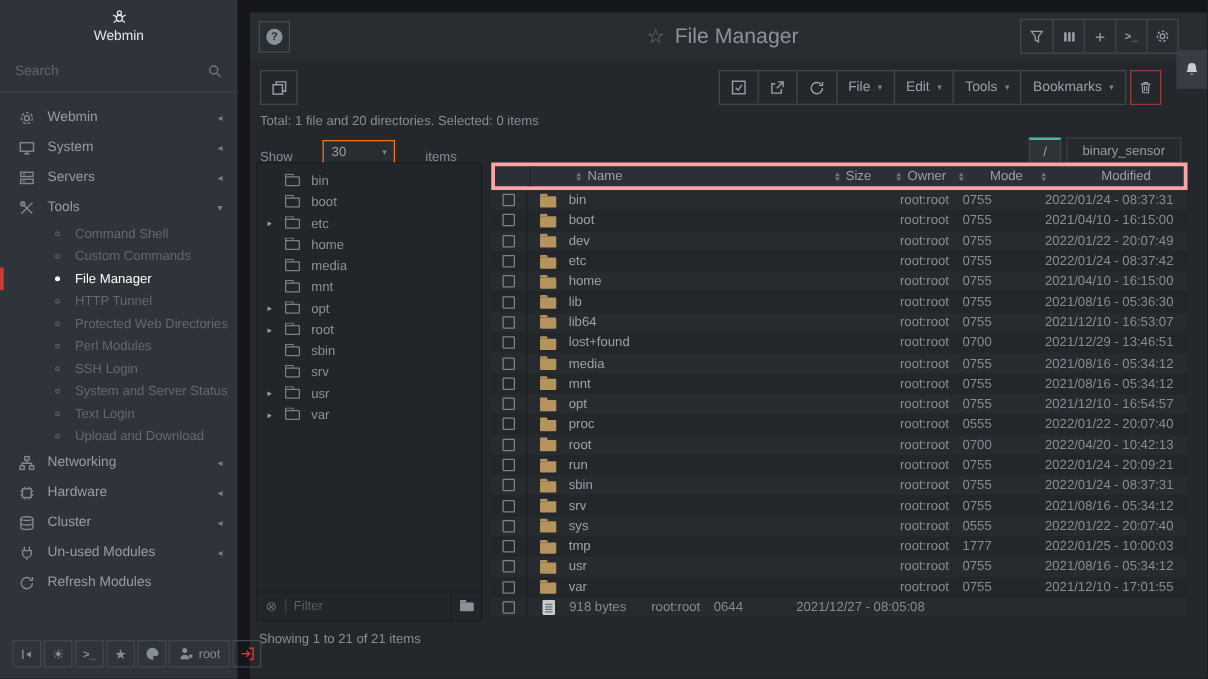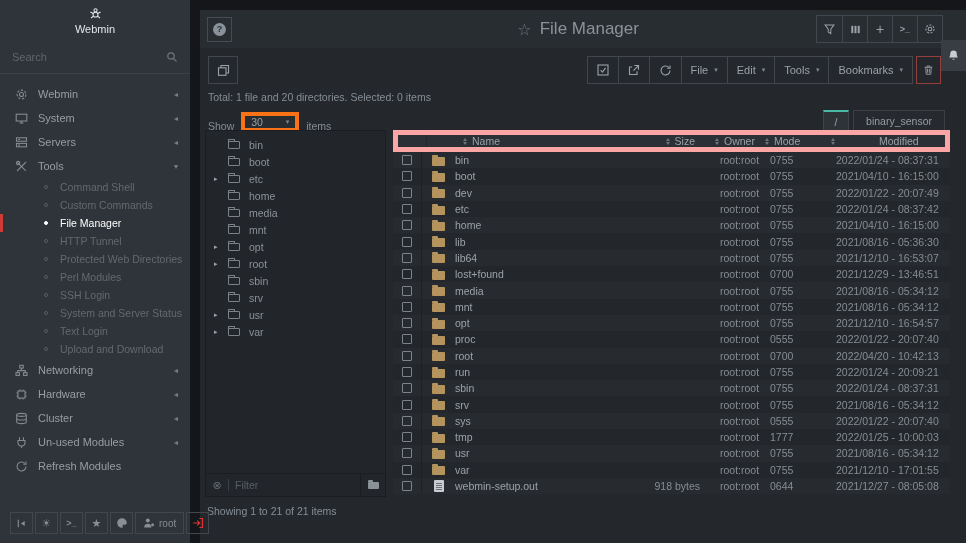--- a/index.html
+++ b/index.html
@@ -35,30 +35,30 @@
   .help-glyph { width:13px; height:13px; border-radius:50%; background:#8a9299; color:#282d32; font-size:9px; font-weight:bold; display:flex; align-items:center; justify-content:center; }
   .hdr-title { position:absolute; left:50%; transform:translateX(-54%); display:flex; align-items:center; gap:8px; color:#8b9299; font-size:17px; }
   .hdr-title .star { color:#6d747b; font-size:16px; }
   .hbtns { margin-left:auto; margin-right:23px; display:flex; border:1px solid #42474d; }
   .hbtn { width:25px; height:26px; display:flex; align-items:center; justify-content:center; color:#9aa1a8; cursor:pointer; }
   .hbtn + .hbtn { border-left:1px solid #42474d; }
   .hbtn .tg { font-size:12px; } .hbtn .tg.plus { font-size:14px; } .hbtn .tg.term { font-size:9px; font-weight:bold; }
   .bell-tab { position:absolute; right:0; top:40px; width:25px; height:31px; background:#383d43; display:flex; align-items:center; justify-content:center; z-index:4; cursor:pointer; }
 
   .content { position:absolute; left:10px; right:0; top:48px; bottom:0; background:#24282d; }
-  .tbar { display:flex; align-items:flex-end; margin:8px 25px 0 8px; }
+  .tbar { display:flex; align-items:flex-end; margin:8px 37px 0 8px; }
   .clone-btn { width:30px; height:28px; border:1px solid #42474d; display:flex; align-items:center; justify-content:center; color:#9aa1a8; cursor:pointer; }
   .tgroup { margin-left:auto; display:flex; border:1px solid #42474d; }
   .tbtn { height:26px; padding:0 9px; display:flex; align-items:center; justify-content:center; gap:6px; color:#9aa1a8; font-size:11px; cursor:pointer; white-space:nowrap; }
   .tbtn + .tbtn { border-left:1px solid #42474d; }
   .tbtn .caret { font-size:7px; color:#7d848b; }
   .trash-btn { margin-left:3px; width:25px; height:28px; border:1px solid #93403c; display:flex; align-items:center; justify-content:center; color:#9aa1a8; cursor:pointer; }
   .total-line { margin:7px 0 0 8px; font-size:10.5px; color:#868d94; }
   .show-row { display:flex; align-items:flex-end; margin:7px 21px 0 8px; font-size:10.5px; color:#868d94; }
-  .select { width:58px; height:20px; background:#282d31; border:4px solid #f97316; margin:0 7px; display:flex; align-items:center; padding:0 6px; color:#9aa1a8; cursor:pointer; }
+  .select { width:58px; height:20px; background:#282d31; border:1px solid #f97316; margin:0 24px; display:flex; align-items:center; padding:0 6px; color:#9aa1a8; cursor:pointer; }
   .select .caret { margin-left:auto; font-size:7px; color:#7d848b; }
   .bc { margin-left:auto; display:flex; gap:4px; }
   .bc-root { width:26px; height:22px; background:#2e3338; border:1px solid #3f444a; border-top:2px solid #49b8a5; color:#9aa1a8; display:flex; align-items:center; justify-content:center; cursor:pointer; }
   .bc-cur { height:22px; padding:0 12px; background:#262a2f; border:1px solid #3a3f44; color:#959ca3; display:flex; align-items:center; justify-content:center; cursor:pointer; }
 
   .panes { position:absolute; left:5px; right:16px; top:82px; bottom:46px; display:flex; gap:7px; }
   .tree-pane { width:181px; background:#22262b; border:1px solid #1a1d21; display:flex; flex-direction:column; }
   .tree-list { flex:1; padding-top:5px; overflow:hidden; }
   .titem { height:17px; display:flex; align-items:center; padding-left:8px; font-size:10.5px; color:#8a9197; cursor:pointer; }
   .titem .arrow { width:12px; font-size:7px; color:#9aa1a7; }
@@ -67,32 +67,32 @@
   .tree-filter { height:23px; border-top:1px solid #1a1d21; display:flex; align-items:center; }
   .f-clear { width:22px; text-align:center; color:#666d73; font-size:11px; cursor:pointer; }
   .f-div { width:1px; height:12px; background:#3a4046; }
   .tree-filter input { flex:1; min-width:0; background:transparent; border:none; outline:none; color:#9aa1a8; font-size:10.5px; padding:0 6px; font-family:inherit; }
   .tree-filter input::placeholder { color:#575e64; }
   .f-folder { width:25px; height:100%; border-left:1px solid #1a1d21; display:flex; align-items:center; justify-content:center; cursor:pointer; }
   .sfold { width:11px; height:7px; background:#8a9197; border-radius:1px; position:relative; }
   .sfold::before { content:""; position:absolute; top:-2px; left:0; width:5px; height:2px; background:#8a9197; border-radius:1px 1px 0 0; }
 
   .table-pane { flex:1; display:flex; flex-direction:column; font-size:10.5px; }
-  .thead { height:22px; background:#2b3036; border:5px solid #fca5a5; display:flex; align-items:flex-start; color:#9aa1a7; flex:none; }
+  .thead { height:22px; background:#2b3036; border:3px solid #fca5a5; display:flex; align-items:flex-start; color:#9aa1a7; flex:none; }
   .trow { height:16.3px; display:flex; align-items:center; flex:none; cursor:pointer; }
   .trow:nth-child(odd) { background:#272b30; }
   .trow:nth-child(even) { background:#23272b; }
   .cell { display:flex; align-items:center; height:100%; }
   .c-check { width:29px; justify-content:center; border-right:1px solid #1d2125; }
   .thead .c-check { border-right:1px solid #24282c; }
   .c-icon { width:33px; justify-content:center; }
   .c-name { flex:1; color:#9ba2a8; }
   .c-size { width:56px; justify-content:flex-end; padding-right:10px; color:#858c92; }
   .c-owner { width:60px; padding-left:10px; color:#858c92; }
-  .c-mode { width:52px; color:#858c92; }
+  .c-mode { width:52px; color:#858c92;gap:16px; }
   .c-mod { width:128px; padding-left:14px; color:#858c92;gap:39px; }
   .thead .c-name,.thead .c-owner,.thead .c-mode,.thead .c-mod,.thead .c-size { color:#9aa1a7; }
   .cb { width:10px; height:10px; border:1px solid #7c838a; border-radius:1px; }
   .ficon { width:13px; height:9px; background:#b5935d; border-radius:1px; position:relative; margin-top:2px; }
   .ficon::before { content:""; position:absolute; top:-2px; left:0; width:6px; height:2px; background:#b5935d; border-radius:1px 1px 0 0; }
   .fileicon { width:10px; height:12px; background:#c9cdd2; border-radius:1px; position:relative; }
   .fileicon::before { content:""; position:absolute; top:3px; left:2px; right:2px; height:1px; background:#6a7076; box-shadow:0 2px 0 #6a7076,0 4px 0 #6a7076,0 6px 0 #6a7076; }
   .sort { display:inline-flex; flex-direction:column; gap:1px; margin:0 5px 0 0; }
   .sort i { width:0; height:0; border-left:2.5px solid transparent; border-right:2.5px solid transparent; display:block; }
   .sort .up { border-bottom:3px solid #6d747a; }
@@ -782,21 +782,20 @@
     <span class="cell c-mode">0755</span>
     <span class="cell c-mod">2021/12/10 - 17:01:55</span>
   </div>
             <div class="trow">
     <span class="cell c-check">
                 <span class="cb"></span>
               </span>
     <span class="cell c-icon">
                 <span class="row-ico fileicon"></span>
               </span>
-    <span class="cell c-name">webmin-setup.out</span>
     <span class="cell c-size">918 bytes</span>
     <span class="cell c-owner">root:root</span>
     <span class="cell c-mode">0644</span>
     <span class="cell c-mod">2021/12/27 - 08:05:08</span>
   </div>
           </div>
       </div>
     </div>
 
     <div class="showing">Showing 1 to 21 of 21 items</div>

